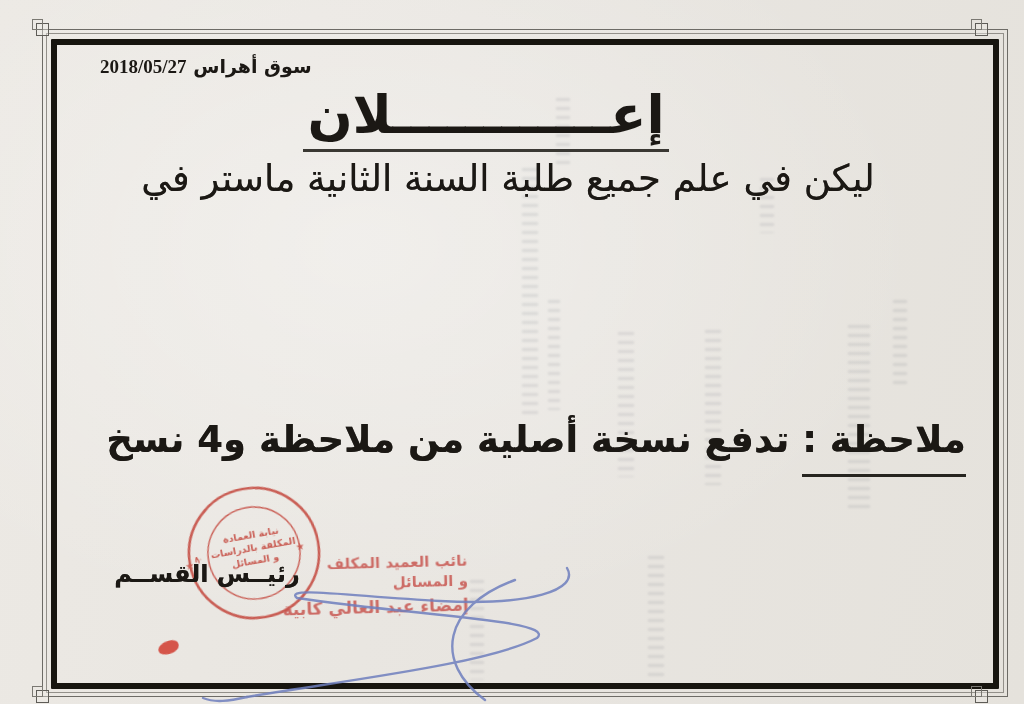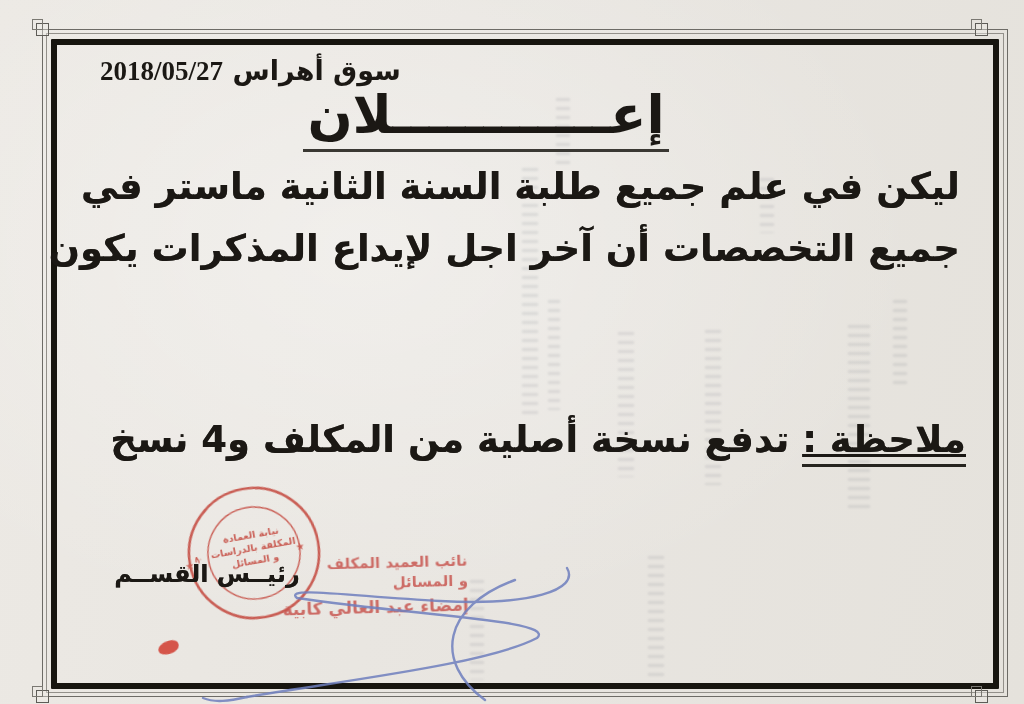--- a/index.html
+++ b/index.html
@@ -29,44 +29,44 @@
   .bleed{
     position:absolute;
     background:repeating-linear-gradient(180deg, rgba(108,112,124,0.5) 0 3px, rgba(108,112,124,0) 3px 9px);
     filter:blur(1.3px);
     opacity:0.28;
   }
 
   
   .date-line{
     position:absolute;left:100px;top:55px;
-    font-size:27px;font-weight:700;letter-spacing:0;
+    font-size:19px;font-weight:700;letter-spacing:0;
     white-space:nowrap;
   }
   .date-line .digits{font-family:"Liberation Serif", serif;}
   .doc-title{
     position:absolute;left:0;right:0;top:84px;
     text-align:center;margin-right:52px;
     font-size:53px;font-weight:800;
     white-space:nowrap;
   }
   .doc-title .inner{display:inline-block;border-bottom:3px solid #3a3833;padding:0 4px 8px 4px;line-height:1.0;}
   .body-text{
-    position:absolute;right:64px;left:56px;top:156px;
-    font-size:37px;font-weight:700;line-height:62px;
-    text-align:right;white-space:nowrap;
+    position:absolute;right:64px;left:56px;top:148px;
+    font-size:37px;font-weight:400;line-height:62px;
+    text-align:center;white-space:nowrap;
     text-shadow:0 0 0.6px rgba(20,18,14,0.7);
   }
   .note-text{
     position:absolute;right:58px;left:56px;top:408px;
     font-size:37px;font-weight:800;line-height:64px;
     text-align:right;white-space:nowrap;
     text-shadow:0 0 0.6px rgba(20,18,14,0.7);
   }
-  .note-label{border-bottom:3px solid #26241f;padding-bottom:3px;text-decoration:underline;}
+  .note-label{border-bottom:3px solid #26241f;padding-bottom:13px;}
   .signature-title{
     position:absolute;left:82px;top:560px;width:250px;
     font-size:24px;font-weight:800;text-align:center;white-space:nowrap;
     z-index:6;text-shadow:0 0 0.6px rgba(20,18,14,0.7);
   }
 
   
   .stamp-svg{position:absolute;left:183px;top:482px;z-index:4;filter:blur(0.35px);opacity:0.85;transform:rotate(-10deg);}
   .side-stamp{
     position:absolute;right:556px;top:553px;z-index:4;
@@ -105,25 +105,24 @@
   <div class="bleed" style="left:648px;top:556px;width:16px;height:120px;"></div>
   <div class="bleed" style="left:893px;top:300px;width:14px;height:90px;"></div>
   <div class="bleed" style="left:470px;top:580px;width:14px;height:100px;"></div>
 
   <div class="date-line"><span>سوق أهراس</span>&nbsp;<span class="digits">2018/05/27</span></div>
 
   <div class="doc-title"><span class="inner">إعــــــــــــلان</span></div>
 
   <div class="body-text">
     <div>ليكن في علم جميع طلبة السنة الثانية ماستر في</div>
-    <div>جميع التخصصات أن آخر اجل لإيداع المذكرات يكون</div>
   </div>
 
   <div class="note-text">
-    <div><span class="note-label">ملاحظة :</span><span> تدفع نسخة أصلية من المكلف و4 نسخ</span></div>
+    <div><span class="note-label">ملاحظة :</span><span> تدفع نسخة أصلية من ملاحظة و4 نسخ</span></div>
   </div>
 
   <div class="signature-title">رئيــس القســم</div>
 
   <svg class="stamp-svg" width="142" height="142" viewBox="0 0 142 142">
     <g fill="none" stroke="#c4473d">
       <circle cx="71" cy="71" r="65" stroke-width="2.6"></circle>
       <circle cx="71" cy="71" r="46" stroke-width="1.4"></circle>
     </g>
     <defs>

